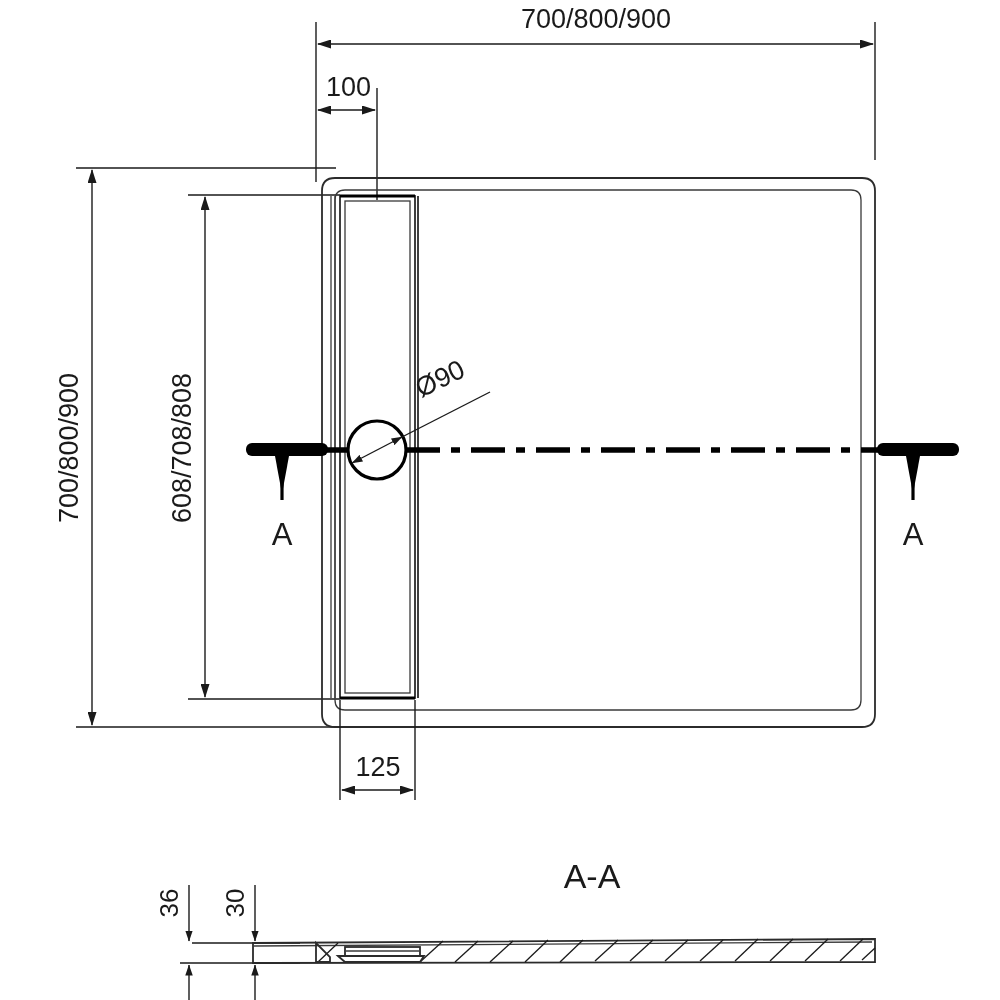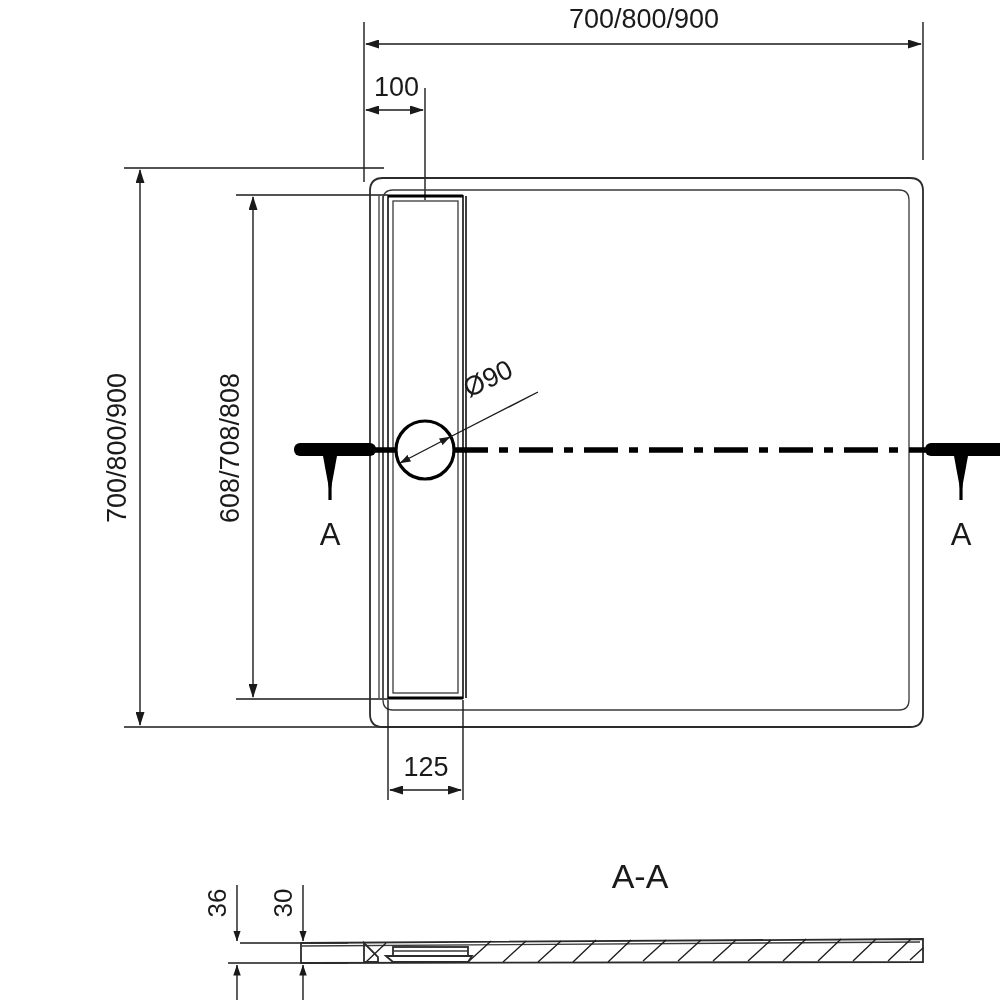--- a/index.html
+++ b/index.html
@@ -12,21 +12,20 @@
     font-family: "Liberation Sans", sans-serif;
     width: 1000px;
     height: 1000px;
     overflow: hidden;
   }
   #drawing-root {
     position: relative;
     width: 924px;
     height: 1000px;
     background: #ffffff;
-    margin-left: 48px;
   }
   svg#drawing {
     display: block;
     width: 1000px;
     height: 1000px;
   }
   .dim-text {
     font-family: "Liberation Sans", sans-serif;
     font-size: 27px;
     fill: #1a1a1a;

